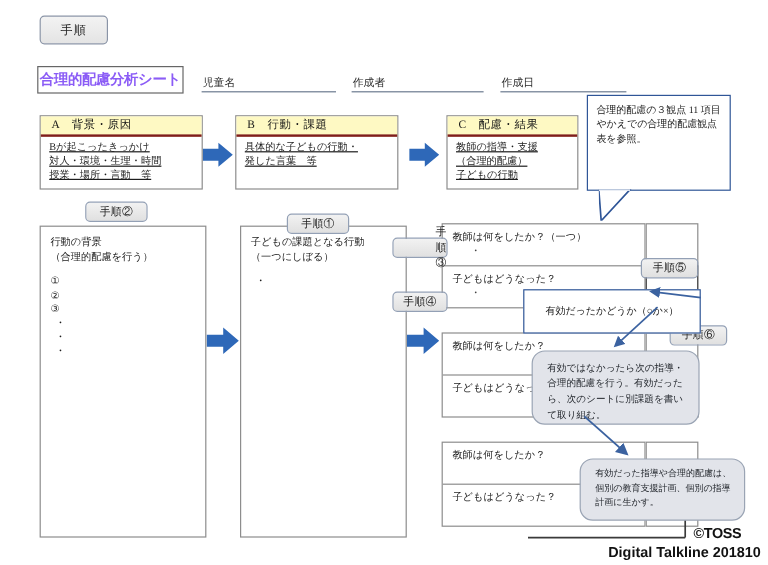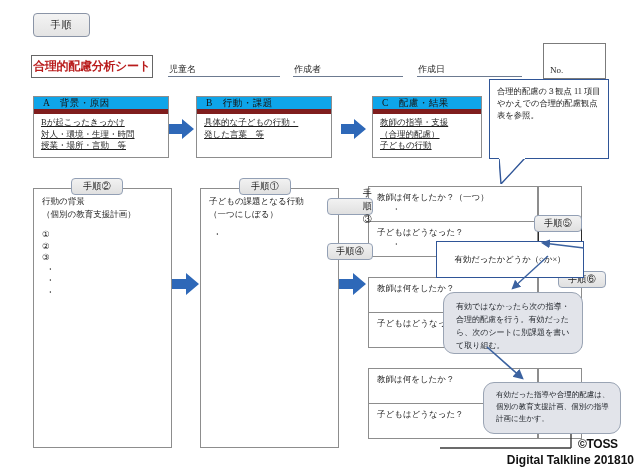--- a/index.html
+++ b/index.html
@@ -30,21 +30,21 @@
     font-size:9.5px;color:#1b1b1b;white-space:nowrap;
   }
 
   
   #sheet-title{
     position:absolute;left:31px;top:55px;width:120px;height:21px;
     border:1px solid #666;
     display:flex;align-items:center;justify-content:center;
     font-size:12px;font-weight:bold;
     font-family:Liberation Serif, serif;
-    letter-spacing:-0.3px;color:#b91c1c;background:#fff;
+    letter-spacing:-0.3px;color:#8b5cf6;background:#fff;
   }
   .field{
     position:absolute;height:18px;
     border-bottom:1px solid #6c7a90;
     font-size:9px;color:#2a2a2a;
     padding-left:1px;box-sizing:border-box;
     display:flex;align-items:flex-end;
   }
   #field-name{left:168px;top:59px;width:112px;}
   #field-author{left:293px;top:59px;width:110px;}
@@ -56,21 +56,21 @@
     padding:0 0 3px 6px;box-sizing:border-box;
     font-size:9px;color:#222;
   }
 
   
   .abc{
     position:absolute;width:136px;height:62px;
     border:1px solid #8d8d8d;background:#fff;box-sizing:border-box;
   }
   .abc .hd{
-    height:17px;background:#0ea5e9;border-bottom:5px solid #7f1d1d;
+    height:17px;background:#fef9c3;border-bottom:2px solid #7f1d1d;
     display:flex;align-items:center;padding-left:9px;box-sizing:border-box;
     font-size:9.5px;color:#151515;letter-spacing:0.5px;
   }
   .abc .bd{
     padding:3px 0 0 7px;font-size:8.5px;line-height:11.5px;color:#1d1d1d;text-decoration:underline;
   }
   #box-a{left:33px;top:96px;}
   #box-b{left:196px;top:96px;}
   #box-c{left:372px;top:96px;width:110px;}
 
@@ -90,21 +90,21 @@
 
   
   .pill{
     position:absolute;height:17px;
     border:1px solid #93a0b5;border-radius:4px;
     background:linear-gradient(#f2f2f2,#e0e0e0);
     display:flex;align-items:center;justify-content:center;
     font-size:9px;color:#1c1c1c;letter-spacing:0.3px;
     box-sizing:border-box;z-index:6;
   }
-  #pill-2{left:71px;top:178px;width:52px;}
+  #pill-2{left:71px;top:168px;width:52px;}
   #pill-1{left:239px;top:178px;width:52px;}
   #pill-3{left:327px;top:198px;width:46px;padding-left:35px;}
   #pill-4{left:327px;top:243px;width:46px;}
   #pill-5{left:534px;top:215px;width:48px;}
   #pill-6{left:558px;top:271px;width:48px;}
 
   
   #panel-left{
     position:absolute;left:33px;top:188px;width:139px;height:260px;
     border:1px solid #8d8d8d;background:#fff;box-sizing:border-box;
@@ -191,21 +191,20 @@
 <body>
 
 <div class="page">
 
   <div id="step-tab">手順</div>
 
   <div id="sheet-title">合理的配慮分析シート</div>
   <div class="field" id="field-name">児童名</div>
   <div class="field" id="field-author">作成者</div>
   <div class="field" id="field-date">作成日</div>
-  <div id="no-box">No.</div>
 
   <div class="abc" id="box-a">
     <div class="hd">A　背景・原因</div>
     <div class="bd">
       <div>Bが起こったきっかけ</div>
       <div>対人・環境・生理・時間</div>
       <div>授業・場所・言動　等</div>
     </div>
   </div>
 
@@ -247,21 +246,21 @@
 
   <div class="pill" id="pill-2">手順②</div>
   <div class="pill" id="pill-1">手順①</div>
   <div class="pill" id="pill-3">手順③</div>
   <div class="pill" id="pill-4">手順④</div>
   <div class="pill" id="pill-5">手順⑤</div>
   <div class="pill" id="pill-6">手順⑥</div>
 
   <div id="panel-left">
     <div>行動の背景</div>
-    <div>（個別の教育支援計画）</div>
+    <div>（合理的配慮を行う）</div>
     <div class="numlist">
       <div>①</div>
       <div>②</div>
       <div>③</div>
       <div class="dotline">・</div>
       <div class="dotline">・</div>
       <div class="dotline">・</div>
     </div>
   </div>
 

